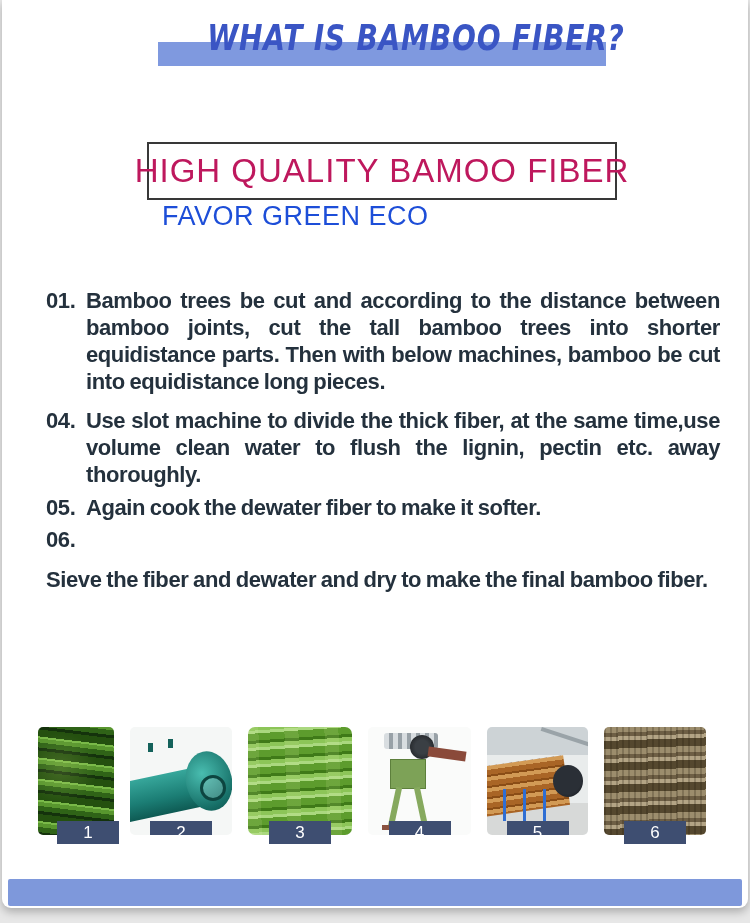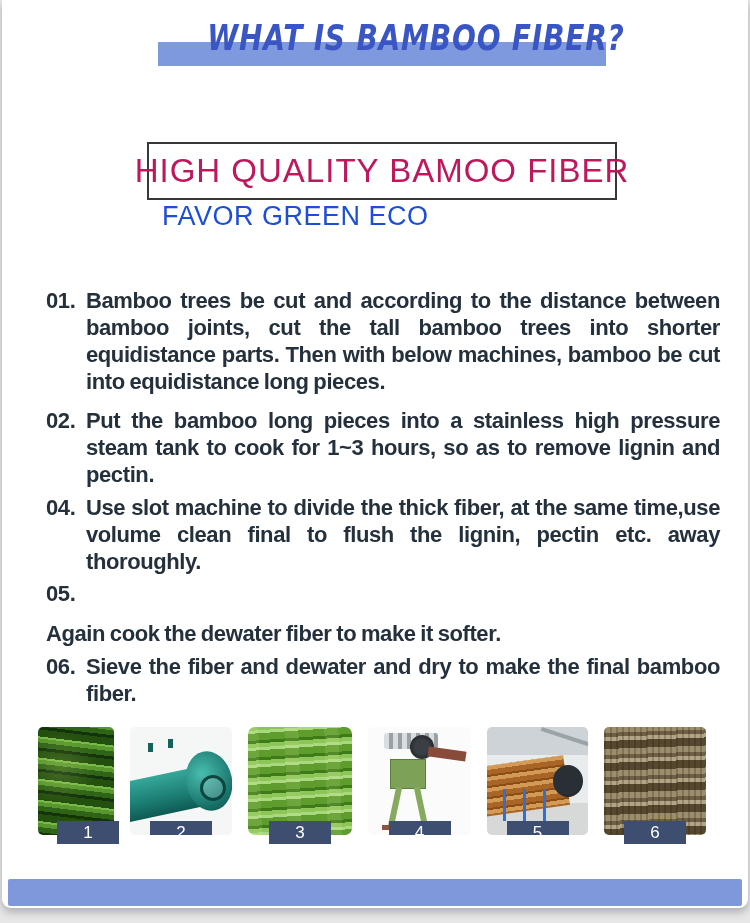--- a/index.html
+++ b/index.html
@@ -140,26 +140,22 @@
     <span>HIGH QUALITY BAMOO FIBER</span>
   </div>
   <div class="subtitle">FAVOR GREEN ECO</div>
 
   <div class="steps">
     <div class="step">
       <span class="num">01.</span>
       <span class="txt">Bamboo trees be cut and according to the distance between bamboo joints, cut the tall bamboo trees into shorter equidistance parts. Then with below machines, bamboo be cut into equidistance long pieces.</span>
     </div>
     <div class="step">
-      <span class="num">02.</span>
-      <span class="txt">Put the bamboo long pieces into a stainless high pressure steam tank to cook for 1~3 hours, so as to remove lignin and pectin.</span>
-    </div>
-    <div class="step">
       <span class="num">04.</span>
-      <span class="txt">Use slot machine to divide the thick fiber, at the same time,use volume clean final to flush the lignin, pectin etc. away thoroughly.</span>
+      <span class="txt">Use slot machine to divide the thick fiber, at the same time,use volume clean water to flush the lignin, pectin etc. away thoroughly.</span>
     </div>
     <div class="step">
       <span class="num">05.</span>
       <span class="txt">Again cook the dewater fiber to make it softer.</span>
     </div>
     <div class="step">
       <span class="num">06.</span>
       <span class="txt">Sieve the fiber and dewater and dry to make the final bamboo fiber.</span>
     </div>
   </div>

